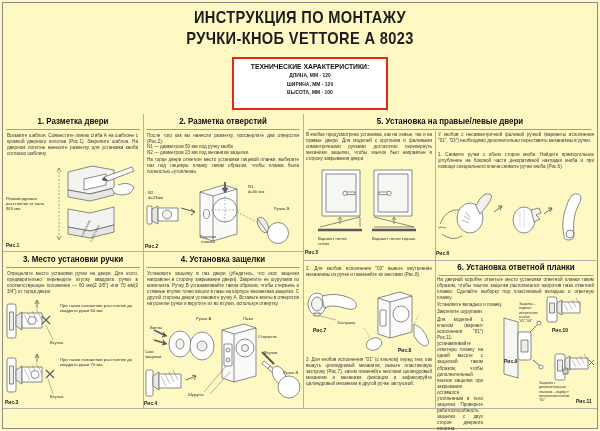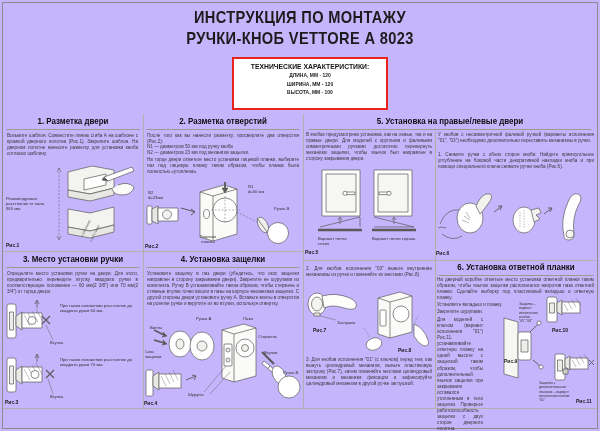--- a/index.html
+++ b/index.html
@@ -1,16 +1,16 @@
 <!DOCTYPE html>
 <html><head>
 <meta charset="utf-8">
 <style>
   html,body{margin:0;padding:0;background:#e9e9e9;}
-  .page{position:relative;width:600px;height:431px;background:#c4b5fd;overflow:hidden;
+  .page{position:relative;width:600px;height:431px;background:#fef9c3;overflow:hidden;
         font-family:"Liberation Sans",sans-serif;color:#222;}
   .frame{position:absolute;left:2px;top:2px;width:594px;height:425px;border:1px solid #8b8b8b;}
   .doc-title{position:absolute;left:0;width:600px;text-align:center;font-weight:700;color:#1c1c1c;
              transform:scaleX(.86);letter-spacing:.4px;}
   .t1{top:8px;font-size:17px;}
   .t2{top:29px;font-size:17px;}
   .specs{position:absolute;left:232px;top:57px;width:156px;height:53px;box-sizing:border-box;
          border:2px solid #e8241d;text-align:center;padding-top:4px;background:#fff;}
   .specs-title{font-size:6.8px;font-weight:700;color:#111;}
   .specs-row{font-size:5.4px;font-weight:700;color:#222;margin-top:2.4px;transform:scaleX(.92);}

